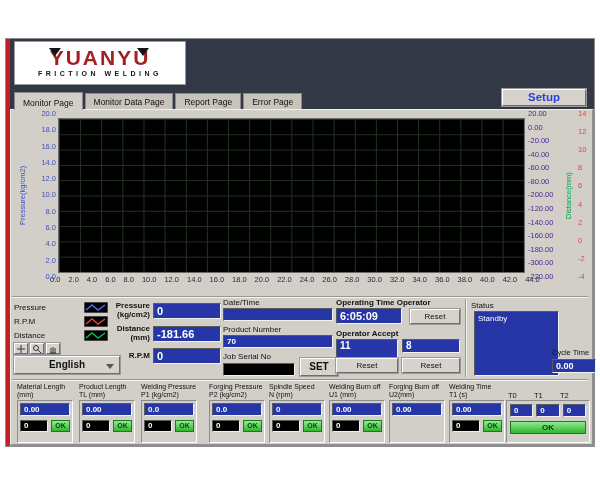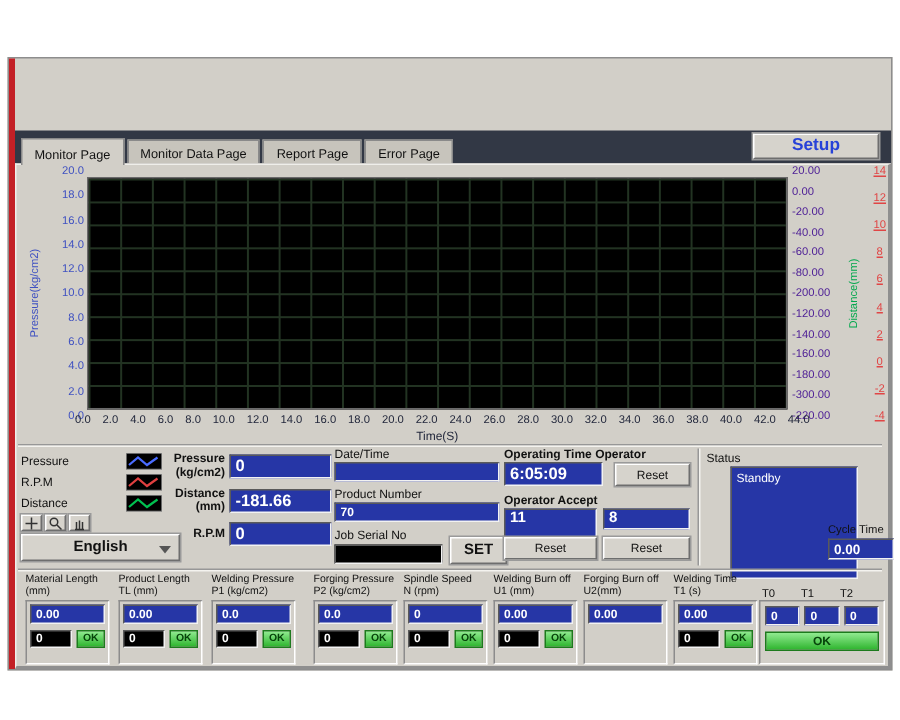--- a/index.html
+++ b/index.html
@@ -24,21 +24,21 @@
           background-size:calc(100%/22) 100%,100% calc(100%/10); }
   .vlabel { position:absolute; writing-mode:vertical-rl; transform:rotate(180deg); text-align:center; font-size:7.5px; }
   #ylab-press { left:12px; top:79px; height:155px; color:#3f51c1; }
   #ylab-dist  { left:558px; top:79px; height:155px; color:#00a84c; }
   .tickcol { position:absolute; top:71px; height:171px; display:flex; flex-direction:column; justify-content:space-between; }
   .tick { font-size:7.5px; line-height:8px; }
   #yticks-press { left:24px; width:26px; text-align:right; color:#3f51c1; }
   #yticks-press .tick { text-align:right; }
   #yticks-dist { left:522px; width:34px; color:#4c1d95; }
   #yticks-speed { left:572px; width:17px; color:#e04545; }
-  #yticks-speed .tick { text-align:center;text-decoration:underline; }
+  #yticks-speed .tick { text-align:left; }
   #xticks { position:absolute; left:44px; width:490px; top:237px; display:flex; justify-content:space-between; color:#23283c; }
   #xticks .tick { font-size:7.5px; }
   #xlabel { position:absolute; left:52px; width:467px; top:247px; text-align:center; font-size:8px; color:#23283c; }
   .hgroove { position:absolute; left:6px; right:6px; height:0; border-top:1px solid #979797; border-bottom:1px solid #f4f3ef; }
   .vgroove { position:absolute; width:0; border-left:1px solid #979797; border-right:1px solid #f4f3ef; }
   
   #legend { position:absolute; left:8px; top:261px; width:94px; }
   .lgrow { display:flex; justify-content:space-between; align-items:center; height:14px; }
   .lgrow span { font-size:8px; color:#111; }
   #palette { position:absolute; left:8px; top:304px; display:flex; gap:2px; }
@@ -67,20 +67,30 @@
   #tgroup .trow { display:flex; gap:3px; }
   #tgroup .trow .bluefield { width:24px; height:13px; font-size:8px; line-height:11px; }
   #tgroup .tok { margin-top:4px; height:13px; font-size:8px; line-height:12px; }
 </style>
 </head>
 <body>
 
 <div id="window">
   <div id="red-stripe"></div>
 
+  <div id="header">
+    <div id="logo-box">
+      <div id="brand">
+        <span>YUANYU</span>
+        <span class="tri" style="left:34px"></span>
+        <span class="tri" style="left:122px"></span>
+      </div>
+      <div id="subtitle">FRICTION WELDING</div>
+    </div>
+  </div>
 
   <div id="tabbar">
     <div class="tab active">Monitor Page</div>
     <div class="tab">Monitor Data Page</div>
     <div class="tab">Report Page</div>
     <div class="tab">Error Page</div>
     <div id="setup-btn" class="gbtn">Setup</div>
   </div>
 
   <div id="content"></div>
@@ -146,21 +156,20 @@
       <span class="tick">28.0</span>
       <span class="tick">30.0</span>
       <span class="tick">32.0</span>
       <span class="tick">34.0</span>
       <span class="tick">36.0</span>
       <span class="tick">38.0</span>
       <span class="tick">40.0</span>
       <span class="tick">42.0</span>
       <span class="tick">44.0</span>
     </div>
-  <div id="xlabel">Time(S)</div>
 
   <div class="hgroove" style="top:257px"></div>
 
   <div id="legend">
     <div class="lgrow">
       <span>Pressure</span>
       <svg width="24" height="11">
           <rect width="24" height="11" fill="#000" stroke="#8a8a8a"></rect>
           <polyline points="2,8 8,3 14,8 21,3" fill="none" stroke-width="1.5" stroke="#4a6cff"></polyline>
         </svg>
@@ -223,21 +232,21 @@
   <div class="gbtn" style="position:absolute;left:404px;top:270px;width:50px;height:15px;font-size:8px;line-height:13px">Reset</div>
   <div class="flabel b" style="left:330px;top:290px">Operator Accept</div>
   <div class="bluefield" style="position:absolute;left:330px;top:300px;width:62px;height:28px;font-size:10px;line-height:12px">11</div>
   <div class="bluefield" style="position:absolute;left:396px;top:300px;width:58px;height:14px;font-size:10px;line-height:12px">8</div>
   <div class="gbtn" style="position:absolute;left:330px;top:319px;width:62px;height:15px;font-size:8px;line-height:13px">Reset</div>
   <div class="gbtn" style="position:absolute;left:396px;top:319px;width:58px;height:15px;font-size:8px;line-height:13px">Reset</div>
 
   <div class="vgroove" style="left:459px;top:260px;height:78px"></div>
 
   <div class="flabel" style="left:465px;top:262px">Status</div>
-  <div class="bluefield" style="position:absolute;left:481px;top:272px;width:85px;height:75px;font-size:8px;padding:2px 3px;font-weight:normal">Standby</div>
+  <div class="bluefield" style="position:absolute;left:468px;top:272px;width:85px;height:65px;font-size:8px;padding:2px 3px;font-weight:normal">Standby</div>
   <div class="flabel" style="left:546px;top:309px;font-size:7.5px">Cycle Time</div>
   <div class="bluefield" style="position:absolute;left:546px;top:320px;width:44px;height:14px;font-size:9px;line-height:12px">0.00</div>
 
   <div class="hgroove" style="top:340px"></div>
 
   <div class="panel" style="left:11px">
     <div class="ph"><span>Material Length</span><br><span>(mm)</span></div>
     <div class="pbox">
       <div class="bluefield pval">0.00</div>
       <div class="prow">

